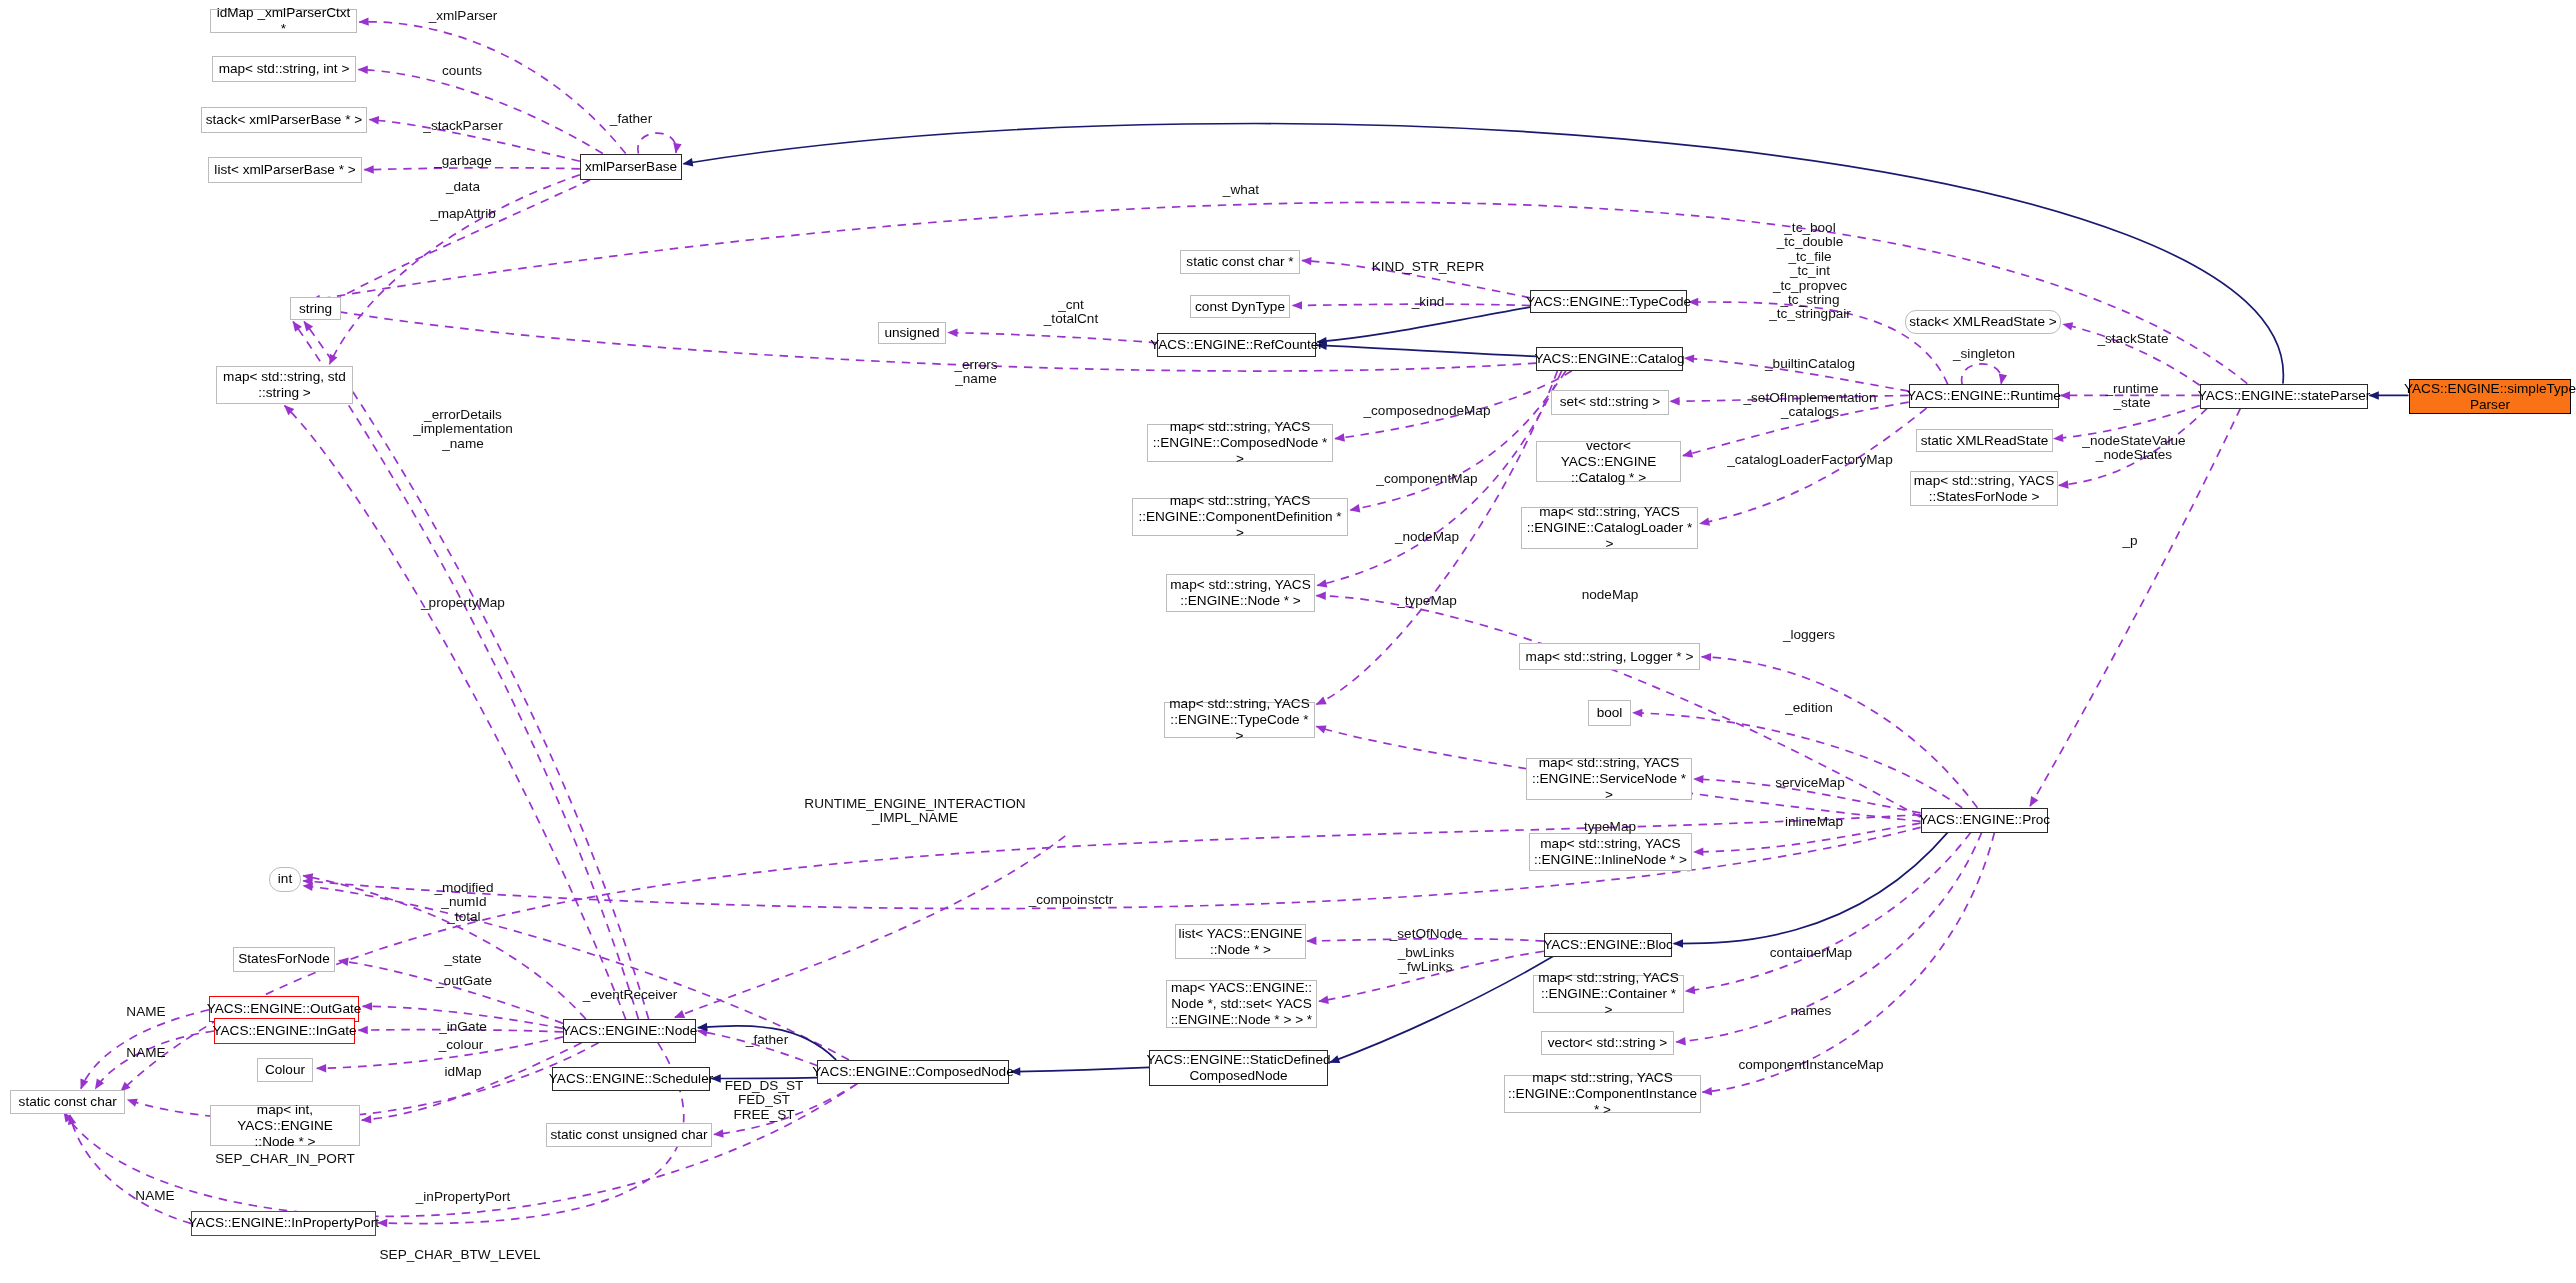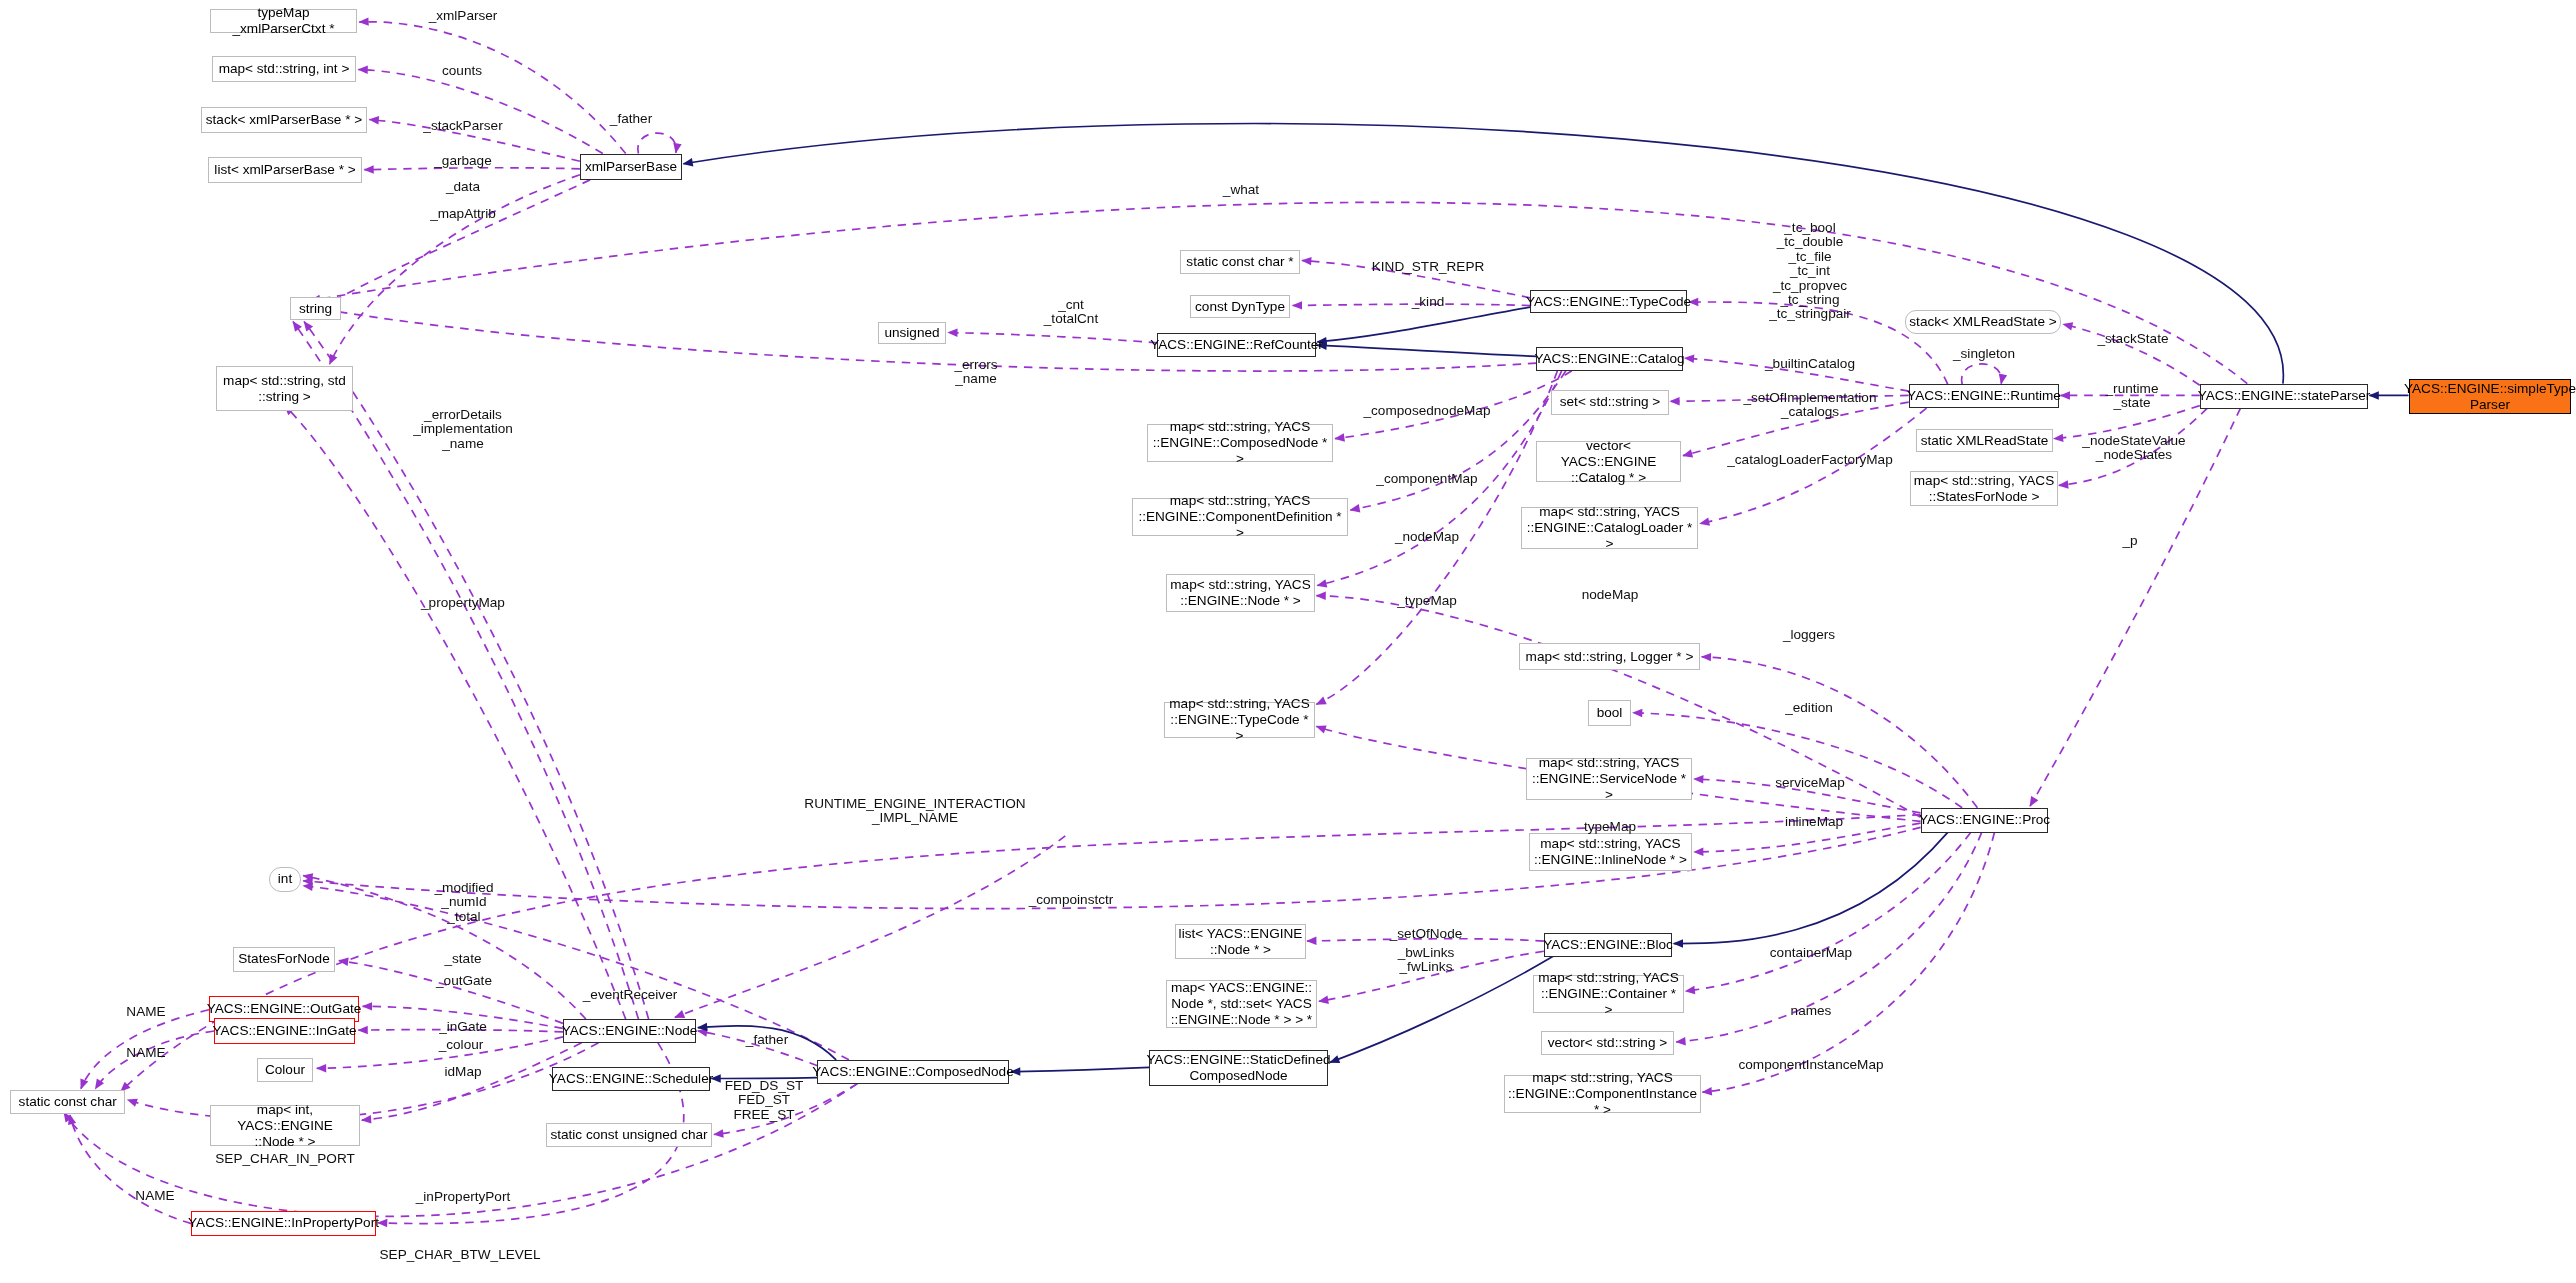--- a/index.html
+++ b/index.html
@@ -93,27 +93,27 @@
       <path d="M 2838,466 C 2822,466 2808,466 2792,466" class="edge solid" marker-end="url(#arrow-solid)"></path>
       <path d="M 2690,452 C 2720,170 1500,80 805,193" class="edge solid" marker-end="url(#arrow-solid)"></path>
       <path d="M 1803,362 C 1700,380 1630,396 1552,403" class="edge solid" marker-end="url(#arrow-solid)"></path>
       <path d="M 1810,420 C 1700,415 1630,410 1552,407" class="edge solid" marker-end="url(#arrow-solid)"></path>
       <path d="M 2295,981 C 2180,1115 2030,1112 1972,1112" class="edge solid" marker-end="url(#arrow-solid)"></path>
       <path d="M 1830,1127 C 1740,1180 1640,1225 1567,1252" class="edge solid" marker-end="url(#arrow-solid)"></path>
       <path d="M 1354,1258 C 1290,1261 1250,1262 1191,1263" class="edge solid" marker-end="url(#arrow-solid)"></path>
       <path d="M 985,1249 C 940,1205 885,1207 822,1211" class="edge solid" marker-end="url(#arrow-solid)"></path>
       <path d="M 963,1270 C 920,1271 890,1271 838,1271" class="edge solid" marker-end="url(#arrow-solid)"></path>
     </svg>
-<div class="node plain" style="left: 210px; top: 9.3px; width: 147px; height: 24px;">typeMap _xmlParserCtxt *</div>
+<div class="node plain" style="left: 210px; top: 9.3px; width: 147px; height: 24px;">idMap _xmlParserCtxt *</div>
     <div class="node plain" style="left: 212px; top: 56px; width: 144px; height: 26px;">map&lt; std::string, int &gt;</div>
     <div class="node plain" style="left: 201px; top: 107px; width: 166px; height: 26px;">stack&lt; xmlParserBase * &gt;</div>
     <div class="node plain" style="left: 208px; top: 157px; width: 154px; height: 26px;">list&lt; xmlParserBase * &gt;</div>
     <div class="node class" style="left: 580px; top: 154px; width: 102px; height: 26px;">xmlParserBase</div>
     <div class="node plain" style="left: 258px; top: 297px; width: 51px; height: 23px; margin-left: 32px;">string</div>
-    <div class="node plain" style="left: 216px; top: 366px; width: 137px; height: 45px;">map&lt; std::string, std
+    <div class="node plain" style="left: 216px; top: 366px; width: 137px; height: 38px;">map&lt; std::string, std
 ::string &gt;</div>
     <div class="node plain" style="left: 1180px; top: 250px; width: 120px; height: 24px;">static const char *</div>
     <div class="node plain" style="left: 1190px; top: 295px; width: 100px; height: 23px;">const DynType</div>
     <div class="node class" style="left: 1530px; top: 290px; width: 157px; height: 23px;">YACS::ENGINE::TypeCode</div>
     <div class="node plain" style="left: 878px; top: 322px; width: 68px; height: 22px;">unsigned</div>
     <div class="node class" style="left: 1157px; top: 333px; width: 159px; height: 24px;">YACS::ENGINE::RefCounter</div>
     <div class="node class" style="left: 1536px; top: 347px; width: 147px; height: 24px;">YACS::ENGINE::Catalog</div>
     <div class="node plain" style="left: 1551px; top: 390px; width: 118px; height: 24.6px;">set&lt; std::string &gt;</div>
     <div class="node plain" style="left: 1536px; top: 441px; width: 145px; height: 41px;">vector&lt; YACS::ENGINE
 ::Catalog * &gt;</div>

